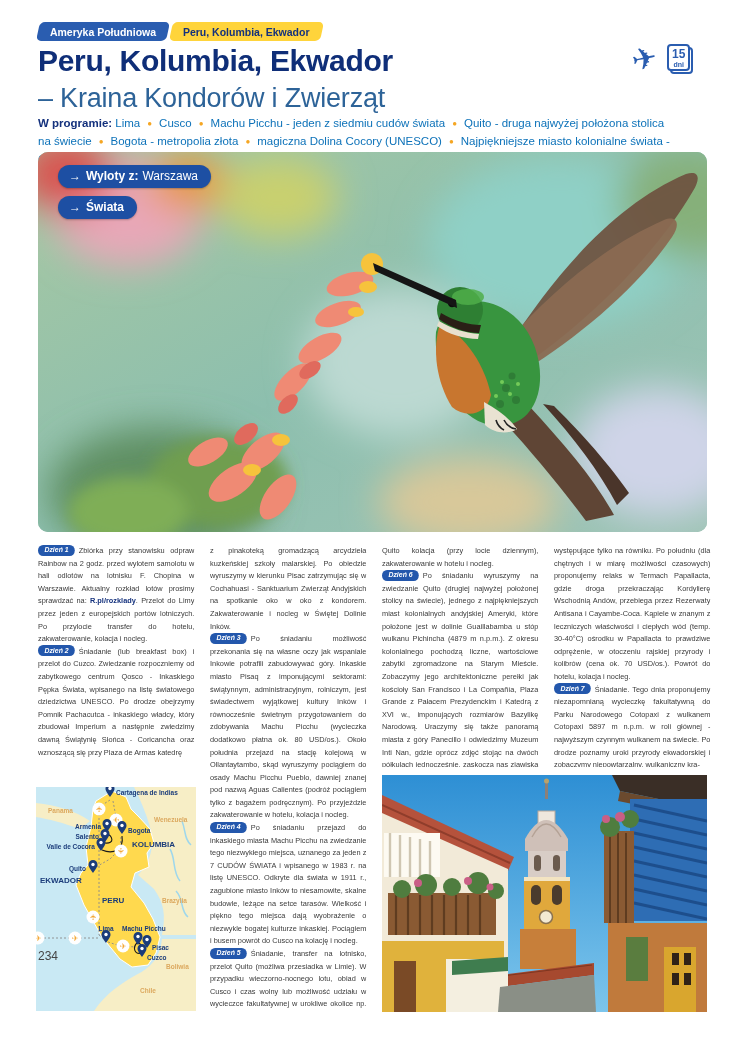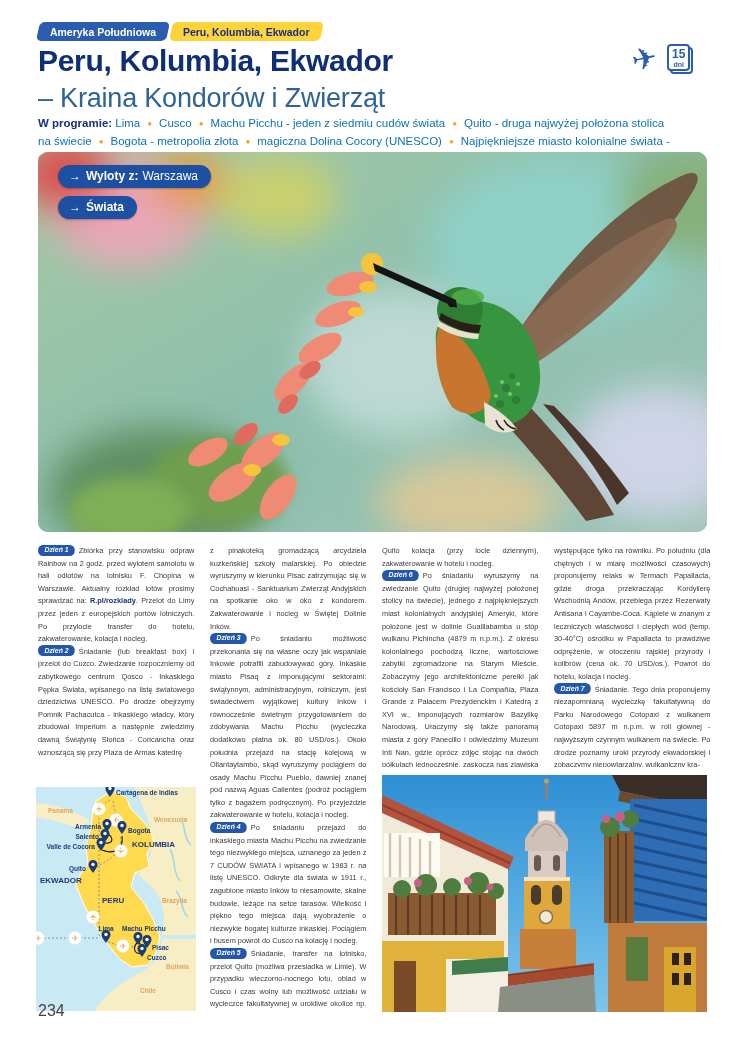--- a/index.html
+++ b/index.html
@@ -54,21 +54,21 @@
        font-size:8px;line-height:12.6px;text-align:justify;color:#3a3a3a;overflow:hidden;}
   .col p{margin:0 0 0 0;}
   .day-badge{display:inline-block;background:#2357ac;color:#fff;font-style:italic;font-weight:bold;
              font-size:7.5px;line-height:9.5px;padding:0.5px 7px 1px 7px;border-radius:7px;
              margin-right:4px;position:relative;top:-1px;}
   .rlink{color:#14317d;font-weight:bold;}
 
   
   .mapbox{position:absolute;left:36px;top:787px;width:160px;height:224px;overflow:hidden;}
   .carta{position:absolute;left:382px;top:775px;width:325px;height:237px;overflow:hidden;}
-  .pagenum{position:absolute;left:38px;top:1002px;font-size:16px;color:#444;}
+  .pagenum{position:absolute;left:38px;top:949px;font-size:12px;color:#444;}
   svg text{font-family:"Liberation Sans",sans-serif;}
 </style>
 </head>
 <body>
 
 <div id="page">
 
   <div class="tags">
     <div class="tag tag-blue">
       <span>Ameryka Południowa</span>

